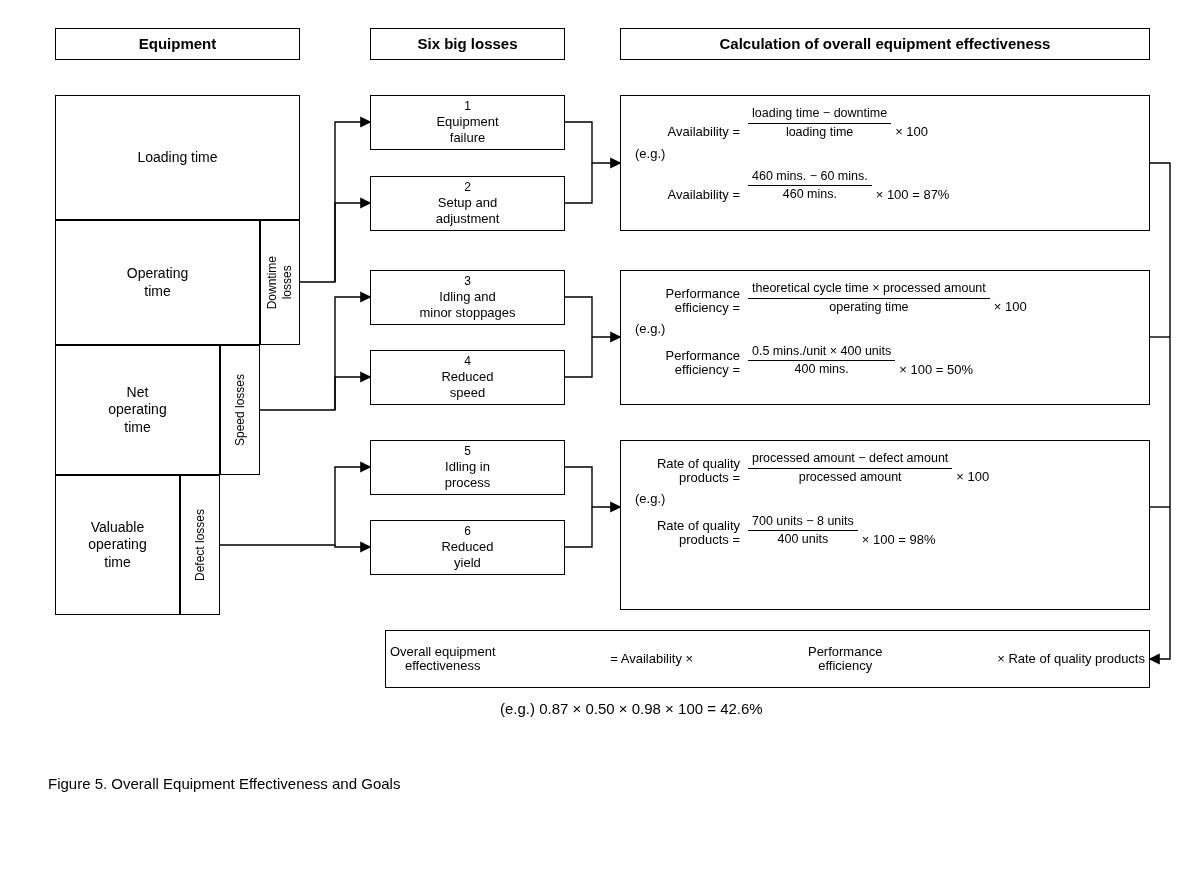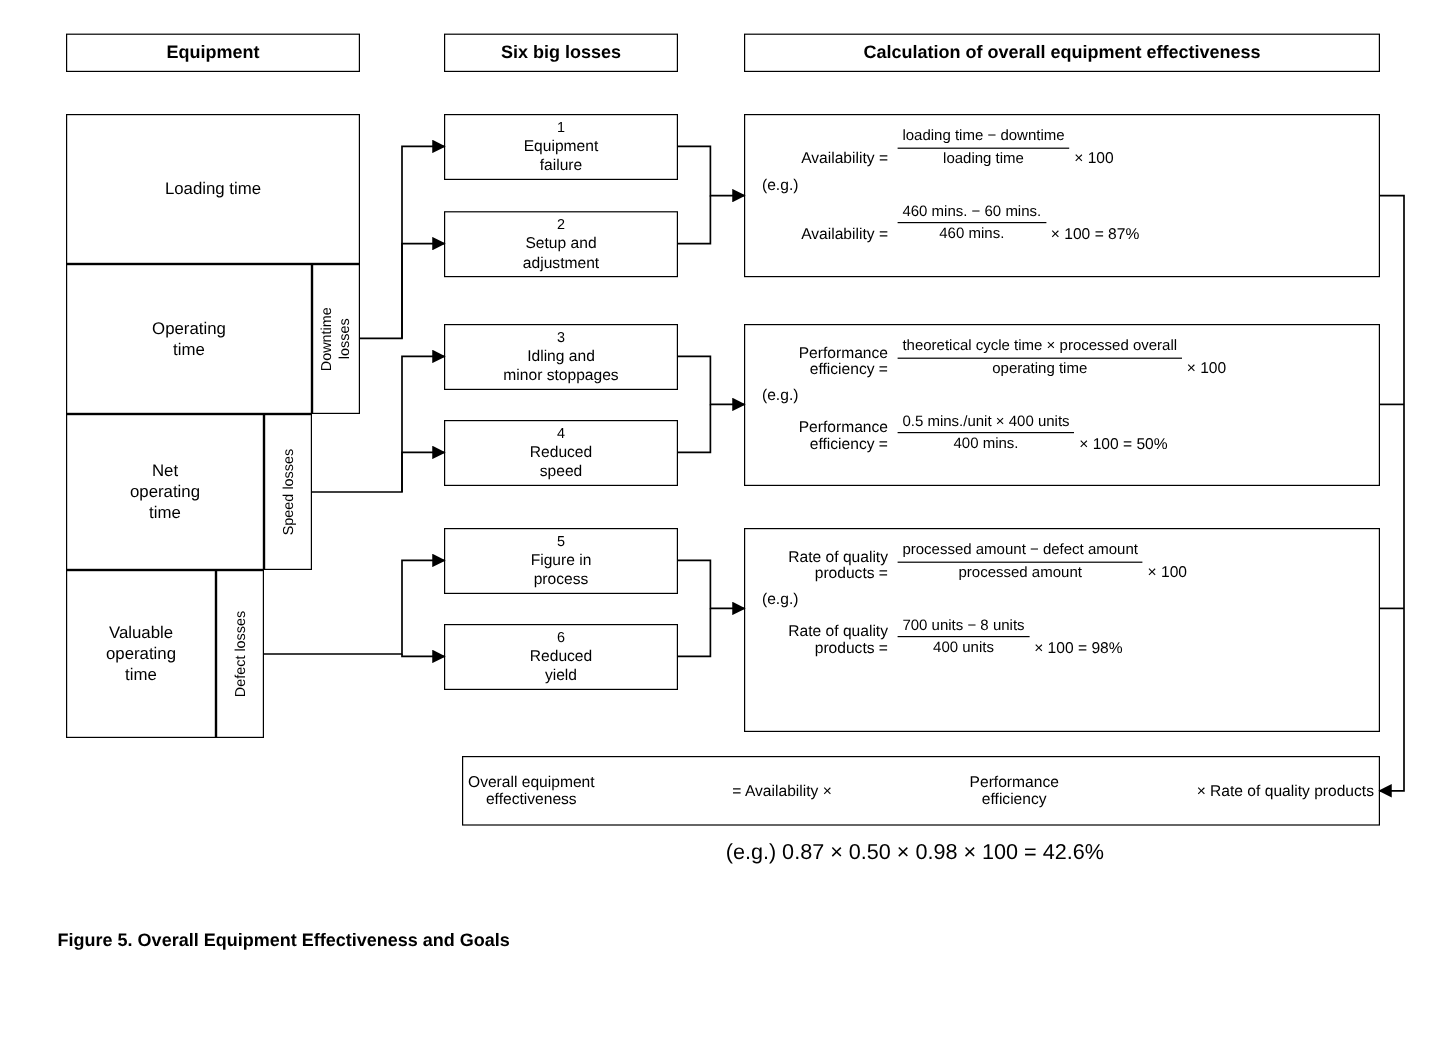--- a/index.html
+++ b/index.html
@@ -56,27 +56,27 @@
   }
   .frac .top { display:block; border-bottom: 1px solid #000; padding: 0 4px 1px; font-size:12.5px;}
   .frac .bot { display:block; padding: 1px 4px 0; font-size:12.5px;}
   .line { display:flex; align-items:flex-end; flex-wrap: nowrap; margin-bottom:6px; height:auto;}
   .lhs { display:inline-block; min-width:105px; text-align:right; margin-right:4px; font-size:13px;}
   .lhs2 { display:inline-block; min-width:105px; text-align:right; margin-right:4px; font-size:13px; line-height:1.1;}
   .oee-line { display:flex; align-items:center; justify-content:space-between; width:100%; gap:14px; font-size:13px;}
   .stack { display:inline-block; text-align:center; line-height:1.1; font-size:13px;}
   .caption {
     position:absolute;
-    font-weight:bold;
+    font-weight:normal;
     font-size:15px;
   }
   .eg-final {
     position:absolute;
-    font-size:18px;
-    text-align:right;
+    font-size:15px;
+    text-align:left;
   }
   svg.connectors {
     position:absolute;
     left:0; top:0;
     width:1200px; height:873px;
     pointer-events:none;
   }
 </style>
 </head>
 <body>
@@ -127,21 +127,21 @@
 minor stoppages</span>
   </div>
   <div class="box lossbox" style="left:370px; top:350px; width:195px; height:55px; flex-direction:column;">
        <span class="num">4</span>
        <span class="lbl" style="white-space:pre-line;">Reduced
 speed</span>
   </div>
 
   <div class="box lossbox" style="left:370px; top:440px; width:195px; height:55px; flex-direction:column;">
        <span class="num">5</span>
-       <span class="lbl" style="white-space:pre-line;">Figure in
+       <span class="lbl" style="white-space:pre-line;">Idling in
 process</span>
   </div>
   <div class="box lossbox" style="left:370px; top:520px; width:195px; height:55px; flex-direction:column;">
        <span class="num">6</span>
        <span class="lbl" style="white-space:pre-line;">Reduced
 yield</span>
   </div>
 
   <div class="box calc" style="left:620px; top:95px; width:530px; height:136px; flex-direction:column;">
     <div class="line">
@@ -163,21 +163,21 @@
         </span>
       <span>× 100 = 87%</span>
     </div>
   </div>
 
   <div class="box calc" style="left:620px; top:270px; width:530px; height:135px; flex-direction:column;">
     <div class="line">
       <span class="lhs2" style="white-space:pre-line;">Performance
 efficiency =</span>
       <span class="frac">
-          <span class="top">theoretical cycle time × processed overall</span>
+          <span class="top">theoretical cycle time × processed amount</span>
           <span class="bot">operating time</span>
         </span>
       <span>× 100</span>
     </div>
     <div class="line">
         <span style="font-size:13px;">(e.g.)</span>
       </div>
     <div class="line">
       <span class="lhs2" style="white-space:pre-line;">Performance
 efficiency =</span>

